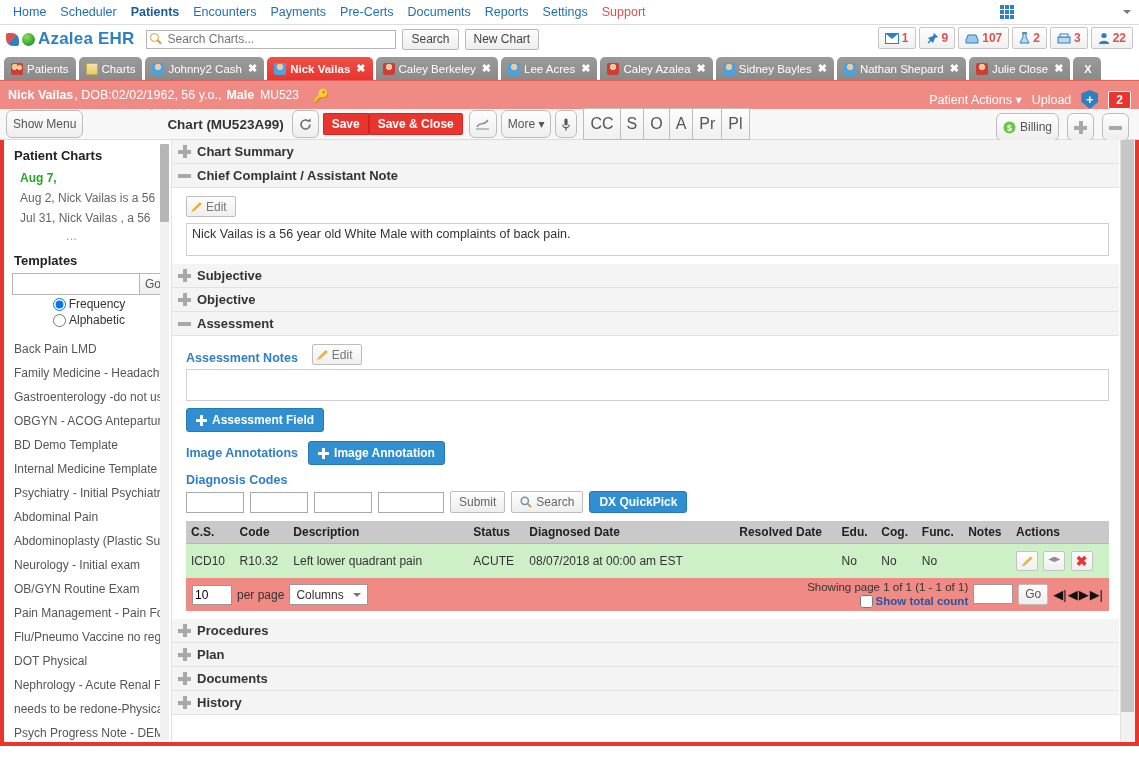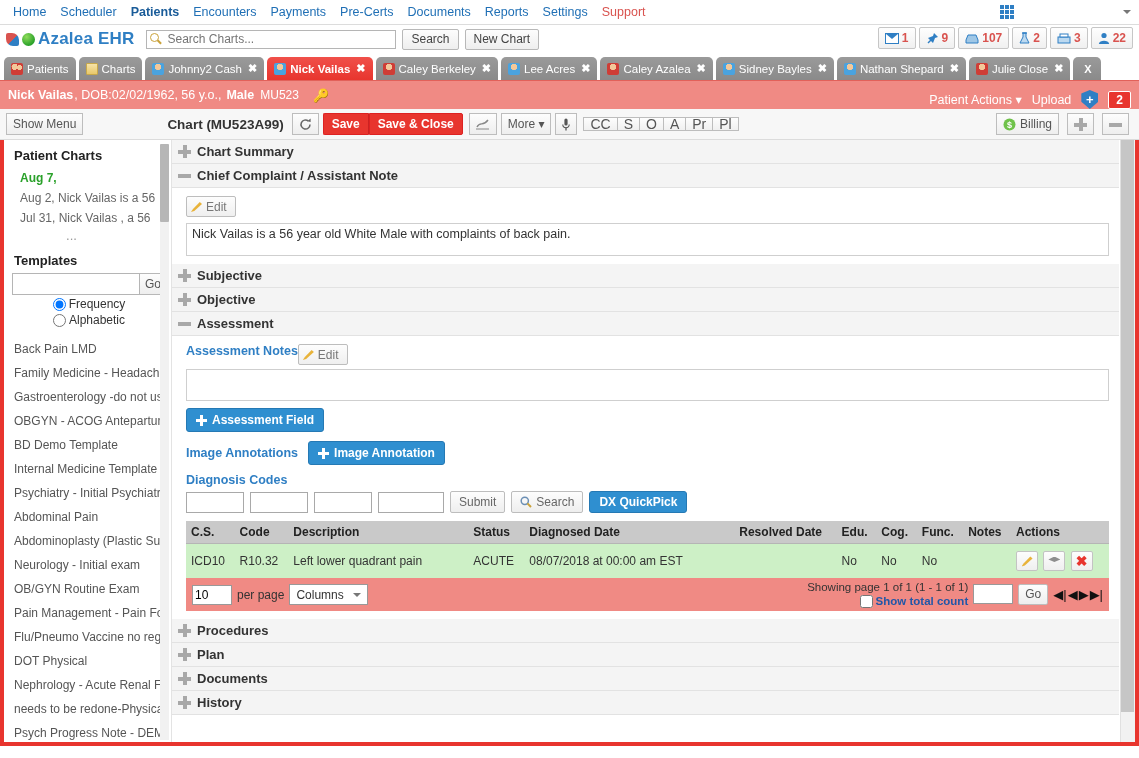--- a/index.html
+++ b/index.html
@@ -202,45 +202,45 @@
     border-bottom: 1px solid #dcdcdc;
     display: flex; align-items: center;
     padding: 0 6px;
     position: relative;
   }
   .chart-title {
     font-size: 13.5px; font-weight: bold; color: #333;
     margin-left: 80px; margin-right: 8px;
   }
   .tb-btn {
-    height: 22px; min-width: 22px;
+    height: 28px; min-width: 22px;
     background: linear-gradient(#fdfdfd, #eeeeee);
-    border: 1px solid #bdbdbd; border-radius: 0;
+    border: 1px solid #bdbdbd; border-radius: 6px;
     display: inline-flex; align-items: center; justify-content: center;
     font-size: 12px; color: #555;
     padding: 0 6px; margin-right: 4px;
     cursor: pointer;
   }
   .tb-red {
     height: 22px; background: #e8352e; color: #fff;
     border: 1px solid #d22; font-weight: bold; font-size: 12px;
     padding: 0 8px; display: inline-flex; align-items: center;
     cursor: pointer;
   }
   .tb-red.left { border-radius: 2px 0 0 2px; border-right: 1px solid #c22; }
   .tb-red.right { border-radius: 0 2px 2px 0; margin-right: 6px; }
   .tb-seg {
     display: inline-flex; margin-left: 2px; margin-right: 4px;
   }
   .tb-seg .s {
-    height: 14px; min-width: 22px;
+    height: 32px; min-width: 22px;
     background: linear-gradient(#fdfdfd, #f0f0f0);
     border: 1px solid #bdbdbd; border-left: none;
     display: inline-flex; align-items: center; justify-content: center;
-    font-size: 14px; color: #555; padding: 0 6px; cursor: pointer;
+    font-size: 16px; color: #555; padding: 0 6px; cursor: pointer;
   }
   .tb-seg .s:first-child { border-left: 1px solid #bdbdbd; }
   .tb-right {
     position: absolute; right: 6px; top: 4px;
     display: flex; align-items: center; gap: 4px;
   }
 
   
   .body-wrap {
     display: flex;
@@ -731,21 +731,21 @@
         <span class="pm plus"></span>
         <span class="sec-title">Objective</span>
       </div>
 
       <div class="section-bar">
         <span class="pm minus"></span>
         <span class="sec-title">Assessment</span>
       </div>
 
       <div class="sec-content">
-        <div style="display:flex;align-items:flex-start;gap:0">
+        <div style="display:flex;align-items:flex-end;gap:14px">
           <span class="lbl-blue">Assessment Notes</span>
           <button class="edit-btn">
             <span class="pencil"></span>
             <span>Edit</span>
           </button>
         </div>
         <div class="blank-box"></div>
 
         <div style="margin-top:7px">
           <button class="btn-blue">

